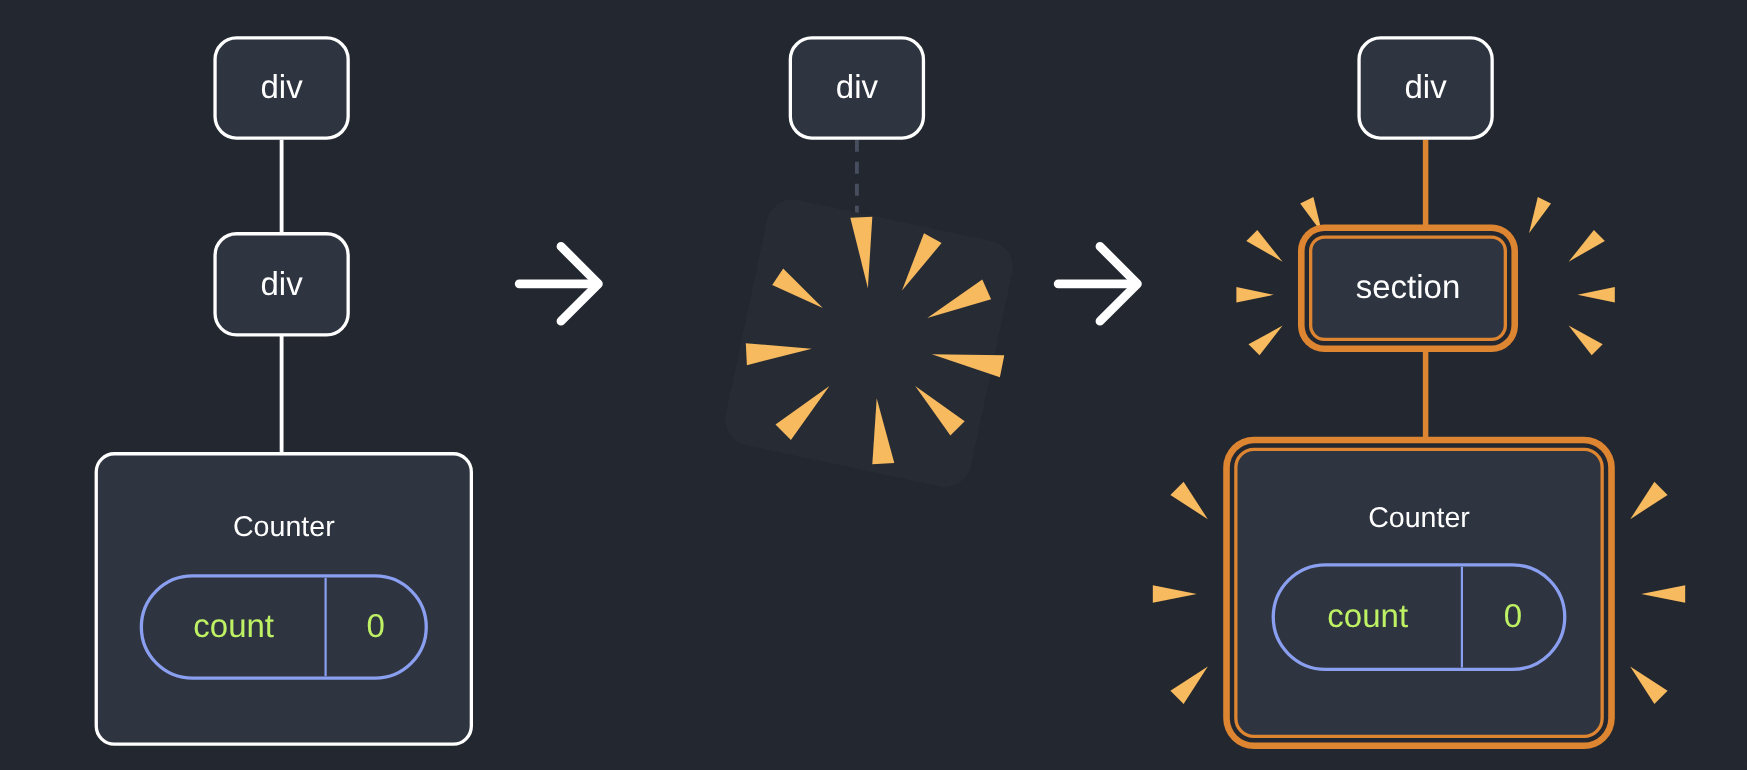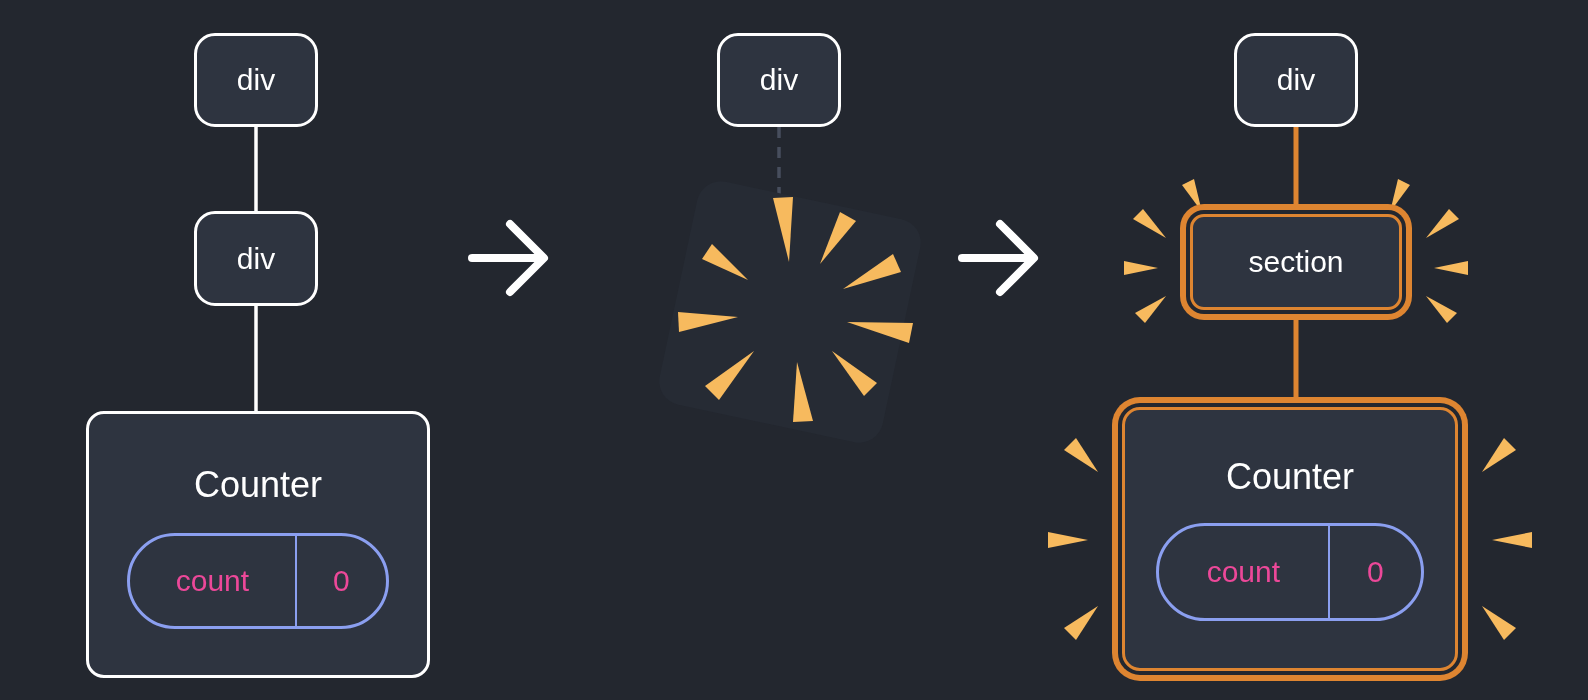--- a/index.html
+++ b/index.html
@@ -31,28 +31,28 @@
     font-size: 30px;
   }
   .node.big {
     border-radius: 18px;
     flex-direction: column;
     justify-content: flex-start;
     align-items: center;
   }
   .node-title {
     color: #ffffff;
-    font-size: 36px;
+    font-size: 26px;
     line-height: 1.15;
   }
   .pill {
     display: flex;
     border: 3px solid #8b9ff0;
     border-radius: 60px;
-    color: #ec4899;
+    color: #bef264;
     font-size: 30px;
     overflow: hidden;
   }
   .pill .key {
     flex: 1.85;
     display: flex;
     align-items: center;
     justify-content: center;
     border-right: 2.5px solid #8b9ff0;
   }
@@ -80,21 +80,21 @@
     flex-direction: column;
     justify-content: flex-start;
   }
   
   #node-div-before-root   { left: 194px;  top: 33px;  width: 124px; height: 94px; }
   #node-div-before-child  { left: 194px;  top: 211px; width: 124px; height: 95px; }
   #node-counter-before    { left: 86px;   top: 411px; width: 344px; height: 267px; padding-top: 50px; }
   #node-counter-before .pill { width: 262px; height: 96px; margin-top: 28px; }
   #node-div-during        { left: 717px;  top: 33px;  width: 124px; height: 94px; }
   #node-div-after-root    { left: 1234px; top: 33px;  width: 124px; height: 94px; }
-  #node-section-after     { left: 1190px; top: 214px; width: 212px; height: 96px; }
+  #node-section-after     { left: 1190px; top: 214px; width: 180px; height: 96px; }
   #node-counter-after     { left: 1122px; top: 407px; width: 336px; height: 264px; padding-top: 46px; }
   #node-counter-after .pill { width: 268px; height: 98px; margin-top: 26px; }
 </style>
 </head>
 <body>
 
 <div class="canvas">
 
   <svg class="overlay" viewBox="0 0 1588 700" xmlns="http://www.w3.org/2000/svg">
 

